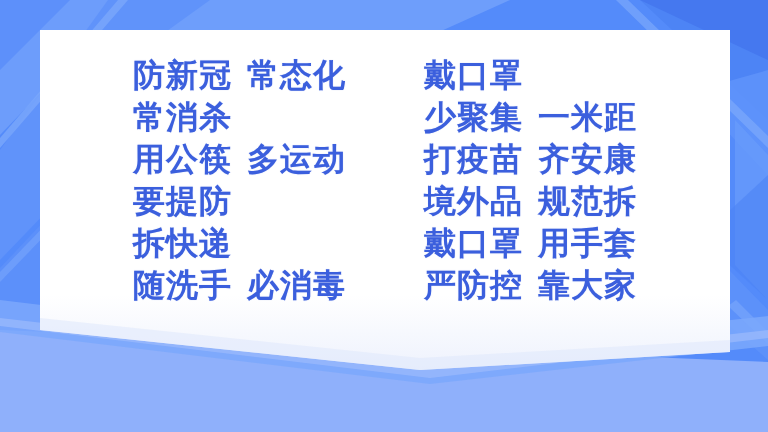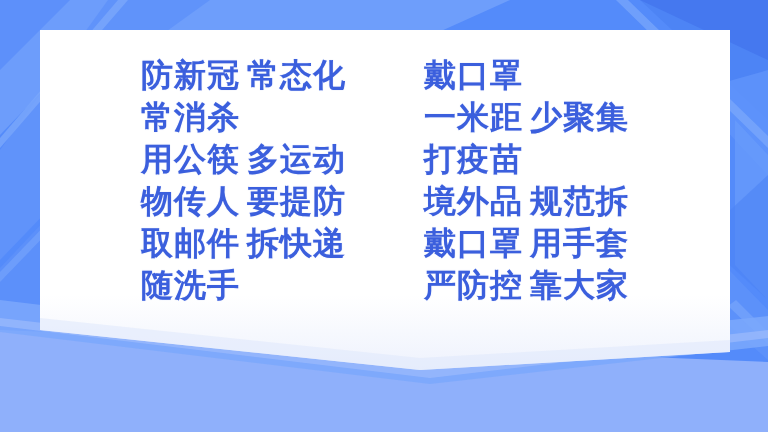--- a/index.html
+++ b/index.html
@@ -47,21 +47,21 @@
     align-items: center;
     gap: 78px;
   }
   .slogan-col {
     display: flex;
     flex-direction: column;
     gap: 2px;
   }
   .slogan-line {
     display: flex;
-    gap: 7px;
+    gap: 15px;
     white-space: nowrap;
     color: #3b5fdd;
     font-size: 32px;
     font-weight: bold;
     line-height: 1.25;
     letter-spacing: 1px;
     text-shadow: 0 0 1px rgba(59,95,221,0.35);
   }
   .slogan-seg { display: inline-block; }
 </style>
@@ -123,42 +123,42 @@
         <span class="slogan-seg">常态化</span>
       </div>
       <div class="slogan-line">
         <span class="slogan-seg">常消杀</span>
       </div>
       <div class="slogan-line">
         <span class="slogan-seg">用公筷</span>
         <span class="slogan-seg">多运动</span>
       </div>
       <div class="slogan-line">
-        <span class="slogan-seg">物传人</span>
         <span class="slogan-seg">要提防</span>
       </div>
       <div class="slogan-line">
-        <span class="slogan-seg">取邮件</span>
         <span class="slogan-seg">拆快递</span>
       </div>
       <div class="slogan-line">
         <span class="slogan-seg">随洗手</span>
+        <span class="slogan-seg">必消毒</span>
       </div>
     </div>
 
     <div class="slogan-col">
       <div class="slogan-line">
         <span class="slogan-seg">戴口罩</span>
       </div>
       <div class="slogan-line">
+        <span class="slogan-seg">少聚集</span>
         <span class="slogan-seg">一米距</span>
-        <span class="slogan-seg">少聚集</span>
       </div>
       <div class="slogan-line">
         <span class="slogan-seg">打疫苗</span>
+        <span class="slogan-seg">齐安康</span>
       </div>
       <div class="slogan-line">
         <span class="slogan-seg">境外品</span>
         <span class="slogan-seg">规范拆</span>
       </div>
       <div class="slogan-line">
         <span class="slogan-seg">戴口罩</span>
         <span class="slogan-seg">用手套</span>
       </div>
       <div class="slogan-line">

